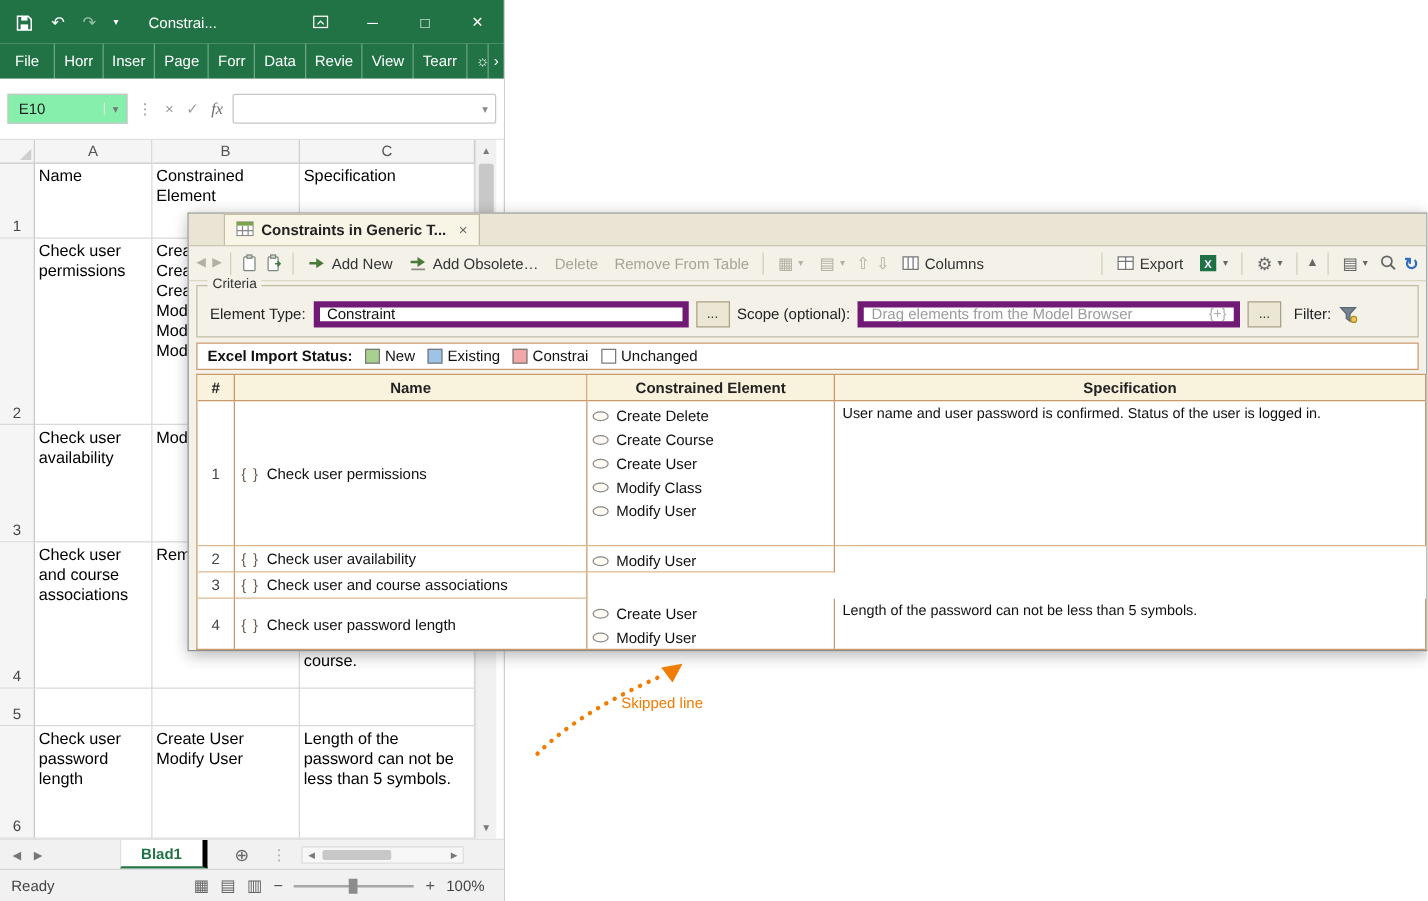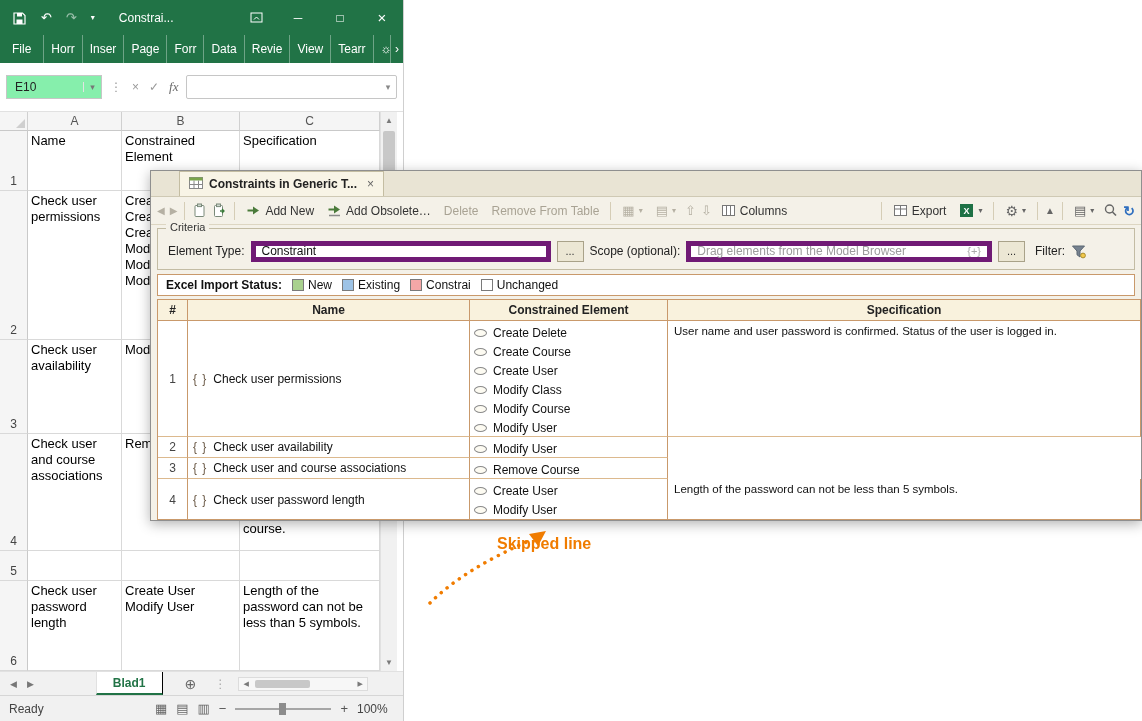--- a/index.html
+++ b/index.html
@@ -62,21 +62,21 @@
   .pt86 { padding-top:87px; }
 
   .xl-vscroll { width:17px; height:559px; background:#f1f1f1; border-left:1px solid #e1e1e1; display:flex; flex-direction:column; align-items:center; }
   .xl-vscroll .arr { height:17px; display:flex; align-items:center; justify-content:center; font-size:8px; color:#7a7a7a; width:100%; }
   .xl-vscroll .track { flex:1; width:100%; position:relative; }
   .xl-vscroll .thumb { position:absolute; left:2px; right:2px; top:2px; height:140px; background:#c8c8c8; border-radius:2px; }
 
   .xl-sheetbar { height:24px; background:#f1f1f1; border-top:1px solid #e1e1e1; display:flex; align-items:center; font-size:12px; flex:0 0 auto; }
   .sheet-nav { display:flex; gap:10px; padding:0 10px; color:#777; font-size:9px; }
   .sheet-tab { height:100%; margin-left:52px; padding:0 16px; background:#fff; color:#217346; font-weight:bold;
-               display:flex; align-items:center; border-right:1px solid #000000; border-left:1px solid #e1e1e1; border-bottom:2px solid #217346; }
+               display:flex; align-items:center; border-right:4px solid #000000; border-left:1px solid #e1e1e1; border-bottom:2px solid #217346; }
   .add-sheet { margin-left:22px; color:#666; font-size:14px; }
   .sheet-dots { margin-left:18px; color:#aaa; }
   .xl-hscroll { margin-left:12px; width:130px; height:14px; background:#f7f7f7; border:1px solid #dcdcdc; display:flex; align-items:center; }
   .xl-hscroll .arr { width:14px; text-align:center; font-size:7px; color:#7a7a7a; }
   .xl-hscroll .track { flex:1; position:relative; height:100%; }
   .xl-hscroll .thumb { position:absolute; left:2px; top:2px; bottom:2px; width:55px; background:#c8c8c8; border-radius:2px; }
 
   .xl-statusbar { height:26px; background:#f1f1f1; border-top:1px solid #d6d6d6; display:flex; align-items:center; font-size:12px; color:#444; flex:0 0 auto; }
   .status-ready { padding-left:9px; }
   .status-right { margin-left:auto; display:flex; align-items:center; gap:9px; padding-right:10px; }
@@ -131,21 +131,21 @@
   .tc.num { display:flex; align-items:center; justify-content:center; font-size:12px; color:#444; }
   .tc.name { display:flex; align-items:center; gap:6px; padding:0 5px; font-size:12px; color:#111; }
   .cicon { color:#6b5a47; font-size:12px; letter-spacing:1px; }
   .tc.ce { padding:2px 4px; }
   .ce-item { display:flex; align-items:center; gap:6px; height:19px; font-size:12px; color:#111; }
   .oval { width:13px; height:8px; border:1px solid #8a8a8a; border-radius:50%; background:#fdfbf2; flex:0 0 auto; }
   .tc.spec { padding:3px 6px; font-size:11.5px; color:#111; line-height:14px; }
 
   
   .skip-arrow-svg { position:absolute; left:405px; top:518px; width:240px; height:100px; z-index:6; pointer-events:none; }
-  .skip-label { position:absolute; left:497px; top:535px; z-index:6; font-size:16px; font-weight:bold; }
+  .skip-label { position:absolute; left:497px; top:555px; z-index:6; font-size:12px; font-weight:normal; }
 </style>
 </head>
 <body>
 
 <div class="excel-window">
 
   <div class="xl-titlebar">
     <div class="qat">
       <span>
         <svg class="ti" viewBox="0 0 15 15">
@@ -498,24 +498,20 @@
         <div class="ce-item">
             <span class="oval"></span>
             <span>Create User</span>
           </div>
         <div class="ce-item">
             <span class="oval"></span>
             <span>Modify Class</span>
           </div>
         <div class="ce-item">
             <span class="oval"></span>
-            <span>Modify Course</span>
-          </div>
-        <div class="ce-item">
-            <span class="oval"></span>
             <span>Modify User</span>
           </div>
       </div>
       <div class="tc spec">User name and user password is confirmed. Status of the user is logged in.</div>
     </div>
 
     <div class="trow" style="height:21px">
       <div class="tc num">2</div>
       <div class="tc name">
         <span class="cicon">{ }</span>
@@ -528,26 +524,20 @@
           </div>
       </div>
     </div>
 
     <div class="trow" style="height:21px">
       <div class="tc num">3</div>
       <div class="tc name">
         <span class="cicon">{ }</span>
         <span>Check user and course associations</span>
       </div>
-      <div class="tc ce">
-        <div class="ce-item">
-            <span class="oval"></span>
-            <span>Remove Course</span>
-          </div>
-      </div>
     </div>
 
     <div class="trow" style="height:42px">
       <div class="tc num">4</div>
       <div class="tc name">
         <span class="cicon">{ }</span>
         <span>Check user password length</span>
       </div>
       <div class="tc ce">
         <div class="ce-item">

